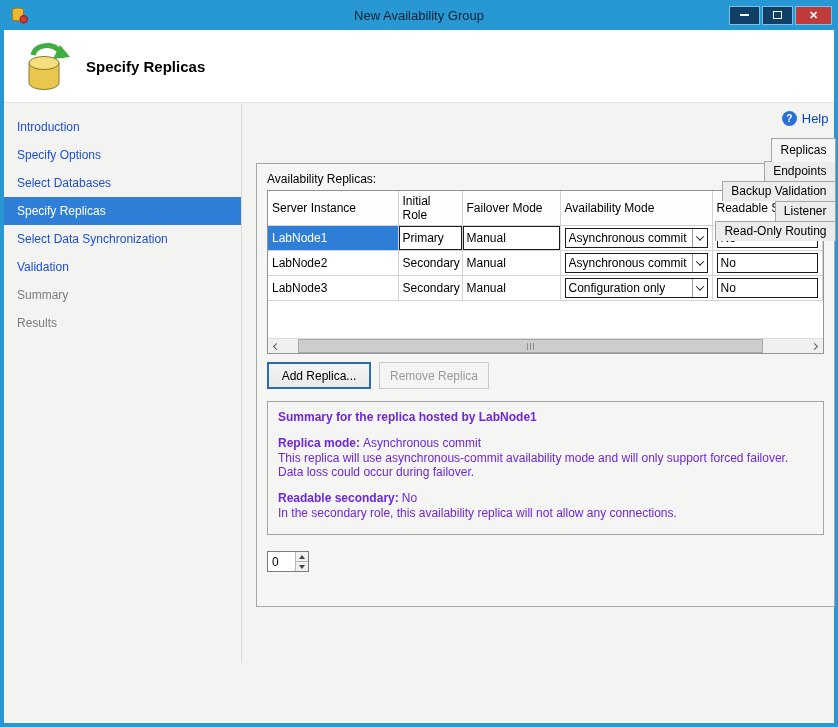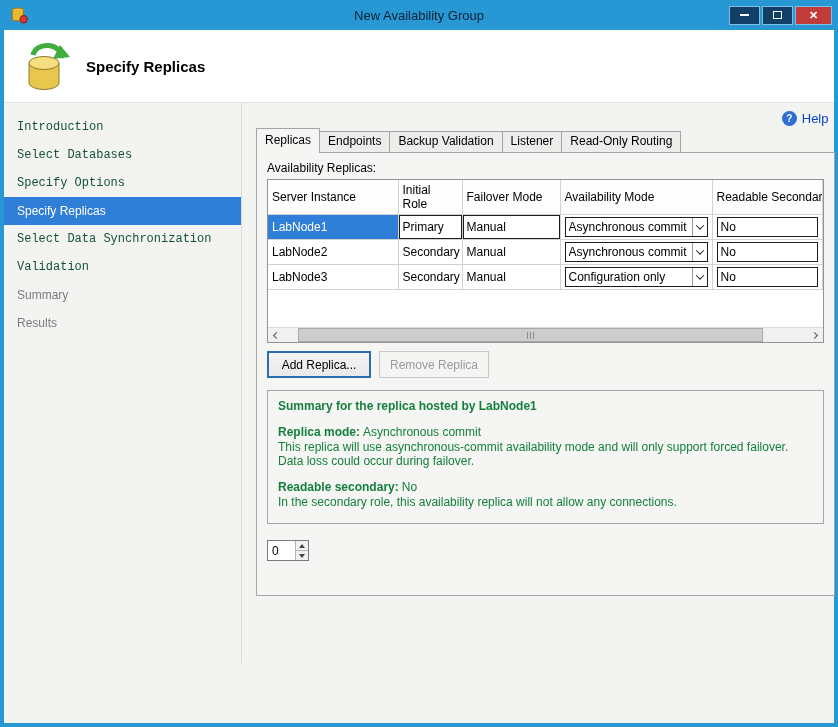--- a/index.html
+++ b/index.html
@@ -21,33 +21,33 @@
   .frame { height: 693px; background: #f3f3f1; display: flex; flex-direction: column; }
 
   
   .header { height: 73px; background: #ffffff; border-bottom: 1px solid #e2e2e2; display: flex; align-items: center; padding-left: 16px; gap: 16px; flex: none; }
   .header-title { font-size: 15px; font-weight: bold; color: #000; }
 
   
   .main { height: 560px; display: flex; flex: none; }
   .sidebar { width: 238px; border-right: 1px solid #dadada; padding-top: 10px; flex: none; }
   .side-item { height: 28px; line-height: 28px; padding-left: 13px; font-size: 12px; white-space: nowrap; }
-  .side-item.link { color: #14532d; cursor: pointer; font-family: Liberation Mono, monospace; }
+  .side-item.link { color: #1d4ed8; cursor: pointer; }
   .side-item.selected { background: #2f7fd9; color: #ffffff; }
   .side-item.disabled { color: #7c7c7c; }
 
   .content { flex: 1; position: relative; padding: 8px 20px 0 14px; }
   .help { position: absolute; top: 8px; right: 26px; display: flex; align-items: center; gap: 5px; cursor: pointer; }
   .help-icon { width: 15px; height: 15px; border-radius: 50%; background: #2d6fd2; color: #fff; font-size: 10px; font-weight: bold; display: flex; align-items: center; justify-content: center; }
   .help-label { color: #0646c8; font-size: 13px; }
 
   .instruction { margin-top: 44px; font-size: 12px; font-weight: bold; color: #000; }
 
   
-  .tabs { display: flex; align-items: flex-end; margin-top: 16px; height: 25px; position: relative; z-index: 2; }
+  .tabs { display: flex; align-items: flex-end; margin-top: 27px; height: 25px; position: relative; z-index: 2; flex-direction: column; }
   .tab { height: 21px; line-height: 19px; padding: 0 8px; font-size: 12px; background: #ececeb; border: 1px solid #a5a5a5; border-bottom: none; margin-right: -1px; cursor: pointer; }
   .tab.active { height: 25px; line-height: 23px; background: #f5f5f3; position: relative; margin-bottom: -1px; z-index: 3; }
 
   .panel { border: 1px solid #a5a5a5; background: #f5f5f3; height: 444px; padding: 8px 10px; position: relative; z-index: 1; }
   .avail-label { font-size: 12px; color: #000; }
 
   
   .grid { margin-top: 4px; border: 1px solid #8f9499; background: #ffffff; height: 164px; position: relative; overflow: hidden; }
   table.replicas { border-collapse: collapse; table-layout: fixed; width: 554px; font-size: 12px; }
   table.replicas th, table.replicas td { border-right: 1px solid #d2d2d2; border-bottom: 1px solid #d2d2d2; padding: 2px 4px; text-align: left; font-weight: normal; white-space: nowrap; overflow: hidden; margin-left: 14px; }
@@ -71,21 +71,21 @@
   .sb-thumb { position: absolute; left: 14px; right: 44px; top: 0; bottom: 0; background: #cdcdcd; border: 1px solid #a8a8a8; display: flex; align-items: center; justify-content: center; cursor: grab; }
   .grip { width: 1px; height: 7px; background: #8d8d8d; box-shadow: 3px 0 #8d8d8d, -3px 0 #8d8d8d; }
 
   
   .btn-row { margin-top: 8px; display: flex; gap: 8px; }
   .btn { min-width: 104px; height: 27px; font-family: "Liberation Sans", sans-serif; font-size: 12px; color: #000; background: linear-gradient(#f4f4f4, #e9e9e9); border: 1px solid #ababab; cursor: pointer; padding: 0 10px; }
   .btn.focused { border: 2px solid #2a6db0; }
   .btn.disabled { color: #9a9a9a; background: #f4f4f3; border: 1px solid #c9c9c9; cursor: default; }
 
   
-  .summary { margin-top: 12px; border: 1px solid #a5a5a5; padding: 8px 10px; font-size: 12px; color: #15803d; height: 134px; }
+  .summary { margin-top: 12px; border: 1px solid #a5a5a5; padding: 8px 10px; font-size: 12px; color: #6d28d9; height: 134px; }
   .summary .s-title { font-weight: bold; }
   .summary .s-block { margin-top: 12px; }
   .summary .s-label { font-weight: bold; }
   .summary .s-value { margin-left: 3px; }
   .summary .s-desc { margin-top: 1px; line-height: 14px; }
 
   
   .spin-row { margin-top: 16px; display: flex; align-items: center; gap: 8px; font-size: 12px; }
   .spin { width: 42px; height: 21px; border: 1px solid #7a7a7a; background: #fff; display: flex; }
   .spin input { width: 27px; height: 100%; border: none; outline: none; font-family: "Liberation Sans", sans-serif; font-size: 12px; padding-left: 4px; }
@@ -133,22 +133,22 @@
         <path d="M9 24 L9 44 A 15 6.5 0 0 0 39 44 L39 24" fill="#e9c64e" stroke="#8a7a2a"></path>
         <ellipse cx="24" cy="24" rx="15" ry="6.5" fill="#f4de7e" stroke="#8a7a2a"></ellipse>
       </svg>
       <div class="header-title">Specify Replicas</div>
     </div>
 
     <div class="main">
 
       <div class="sidebar">
         <div class="side-item link">Introduction</div>
+        <div class="side-item link">Specify Options</div>
         <div class="side-item link">Select Databases</div>
-        <div class="side-item link">Specify Options</div>
         <div class="side-item selected">Specify Replicas</div>
         <div class="side-item link">Select Data Synchronization</div>
         <div class="side-item link">Validation</div>
         <div class="side-item disabled">Summary</div>
         <div class="side-item disabled">Results</div>
       </div>
 
       <div class="content">
 
         <div class="help">

